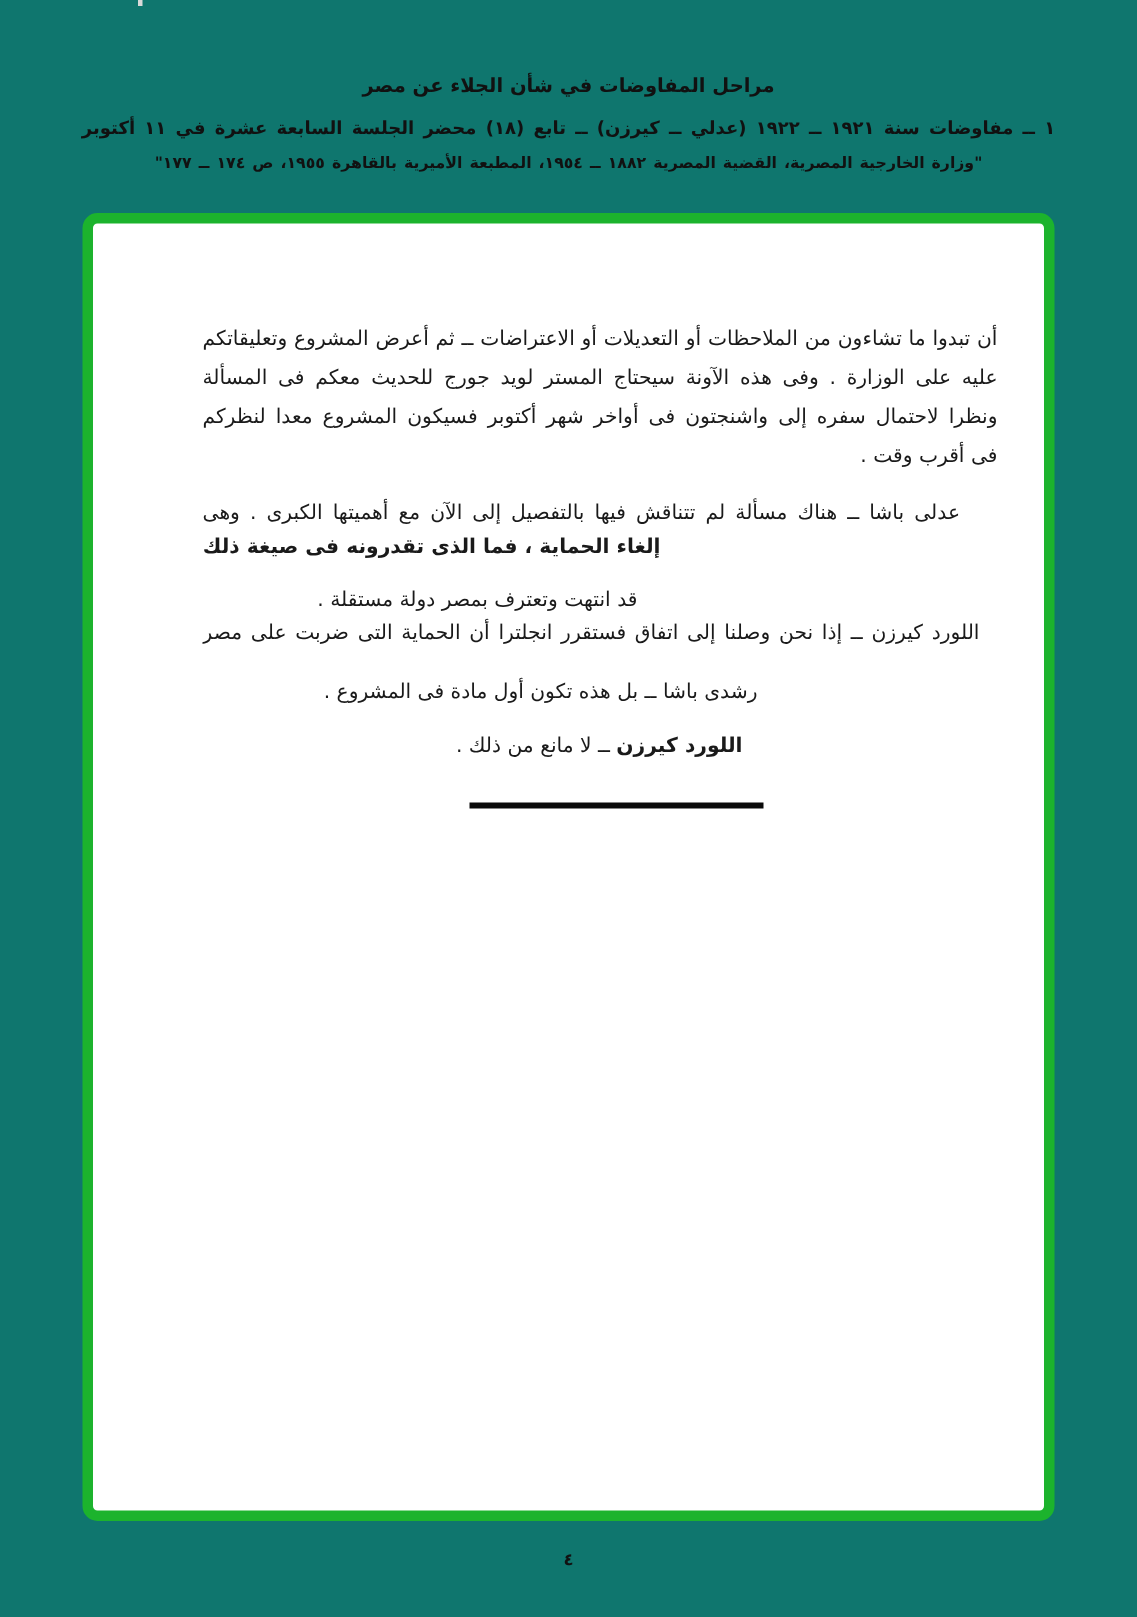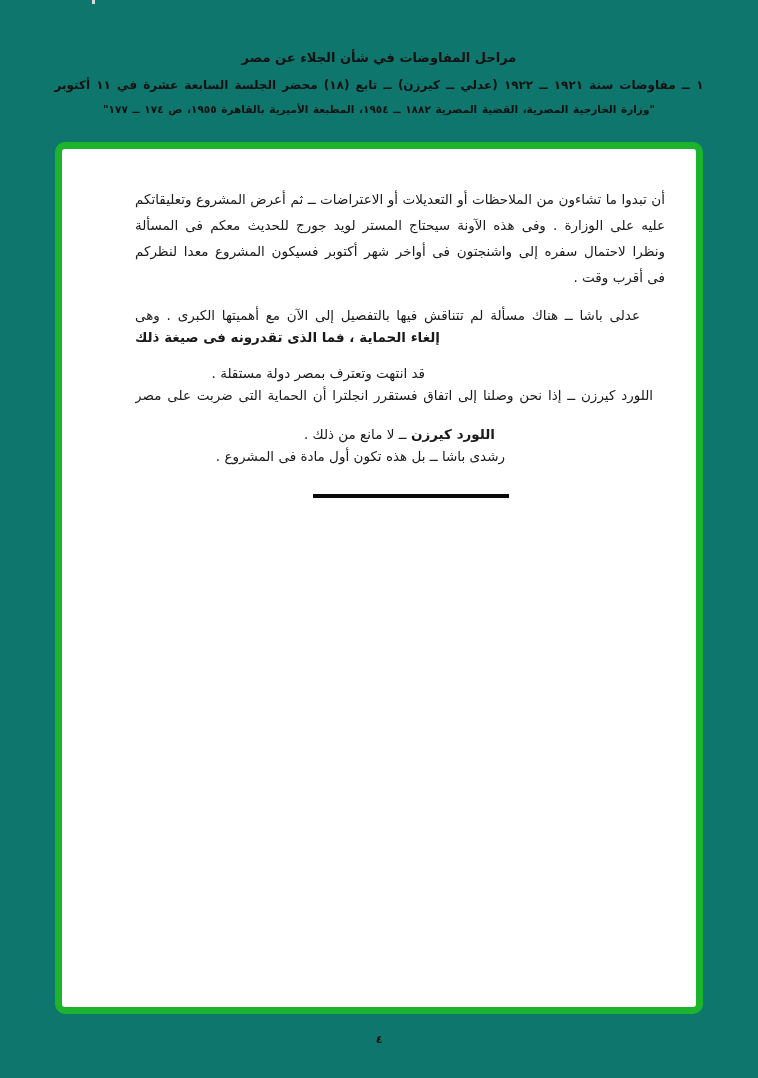--- a/index.html
+++ b/index.html
@@ -7,21 +7,21 @@
         font-family:"DejaVu Sans",sans-serif;color:#111;}
   .artifact{position:absolute;left:92px;top:0;width:3px;height:4px;background:#d9d9d9;}
   
   .header{position:absolute;top:50px;left:0;width:758px;text-align:center;direction:rtl;font-weight:700;}
   .h-title{font-size:13px;line-height:16px;margin-bottom:9px;}
   .h-subtitle{font-size:12px;line-height:20px;word-spacing:2px;margin-bottom:7px;}
   .h-source{font-size:10.5px;line-height:14px;word-spacing:1px;}
   
   .frame{position:absolute;left:55px;top:142px;width:648px;height:872px;box-sizing:border-box;
          border:7px solid #1cb32d;border-radius:10px;background:#fff;}
-  .doc{position:absolute;inset:0;padding:37px 31px 0 73px;direction:rtl;
+  .doc{position:absolute;inset:0;padding:64px 31px 0 73px;direction:rtl;
        font-size:13.5px;color:#1a1a1a;}
   .para{margin:0 0 14px 0;}
   .ln{height:26px;line-height:26px;overflow:hidden;}
   .ln-sm{height:22px;line-height:22px;overflow:hidden;}
   .stretch{text-align:justify;text-align-last:justify;}
   .nw{white-space:nowrap;text-align:right;}
   .speaker-bold{font-weight:700;}
   .divider{height:4px;width:196px;background:#0a0a0a;margin-top:27px;margin-right:156px;}
   
   .pageno{position:absolute;top:1033px;left:0;width:758px;text-align:center;
@@ -53,28 +53,28 @@
       <div class="para">
         <div class="ln-sm stretch" style="padding-right:25px;">عدلى باشا ــ هناك مسألة لم تتناقش فيها بالتفصيل إلى الآن مع أهميتها الكبرى . وهى مسألة</div>
         <div class="ln-sm nw" style="margin-right:225px;font-weight:bold;">إلغاء الحماية ، فما الذى تقدرونه فى صيغة ذلك الإلغاء ؟</div>
       </div>
 
       <div class="para" style="margin-bottom:17px;">
         <div class="ln-sm nw" style="margin-right:240px;">قد انتهت وتعترف بمصر دولة مستقلة .</div>
         <div class="ln-sm stretch" style="padding-right:12px;">اللورد كيرزن ــ إذا نحن وصلنا إلى اتفاق فستقرر انجلترا أن الحماية التى ضربت على مصر</div>
       </div>
 
+      <div class="para">
+        <div class="ln-sm nw" style="margin-right:160px;">رشدى باشا ــ بل هذه تكون أول مادة فى المشروع .</div>
+      </div>
+
       <div class="para" style="margin-bottom:0;">
         <div class="ln-sm nw" style="margin-right:170px;">
           <span class="speaker-bold">اللورد كيرزن</span><span> ــ لا مانع من ذلك .</span>
         </div>
-      </div>
-
-      <div class="para">
-        <div class="ln-sm nw" style="margin-right:160px;">رشدى باشا ــ بل هذه تكون أول مادة فى المشروع .</div>
       </div>
 
       <div class="divider"></div>
 
     </div>
   </div>
 
   <div class="pageno">٤</div>
 
 </div>

